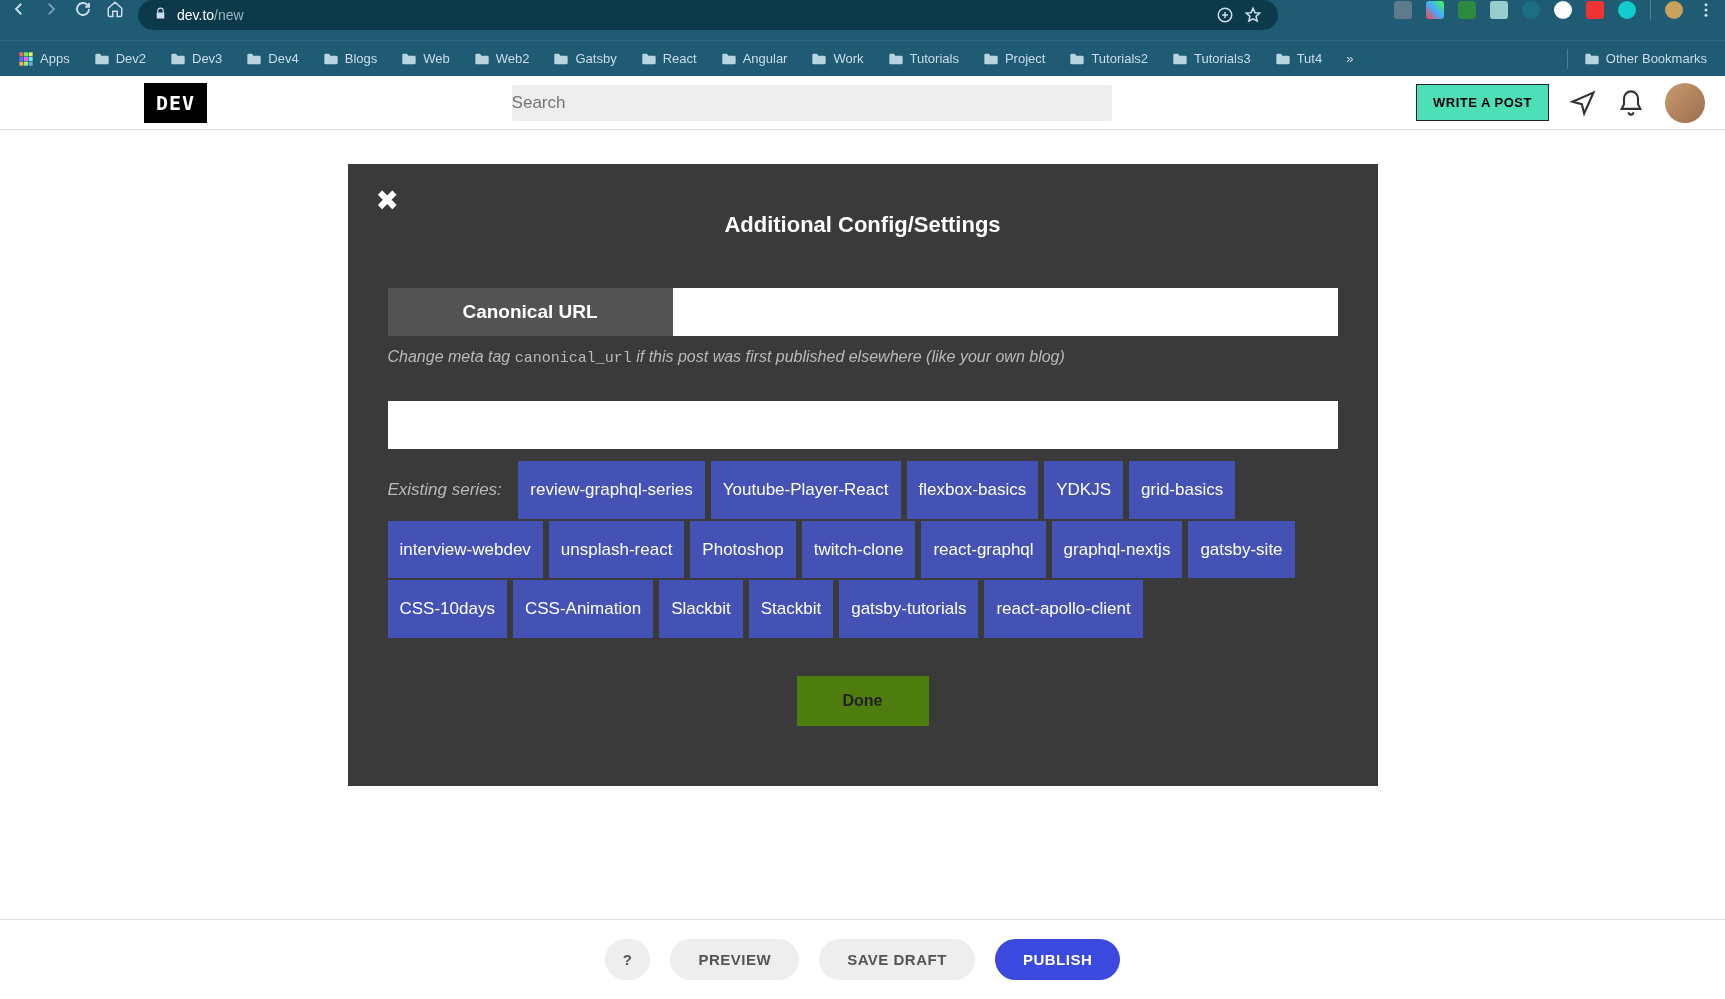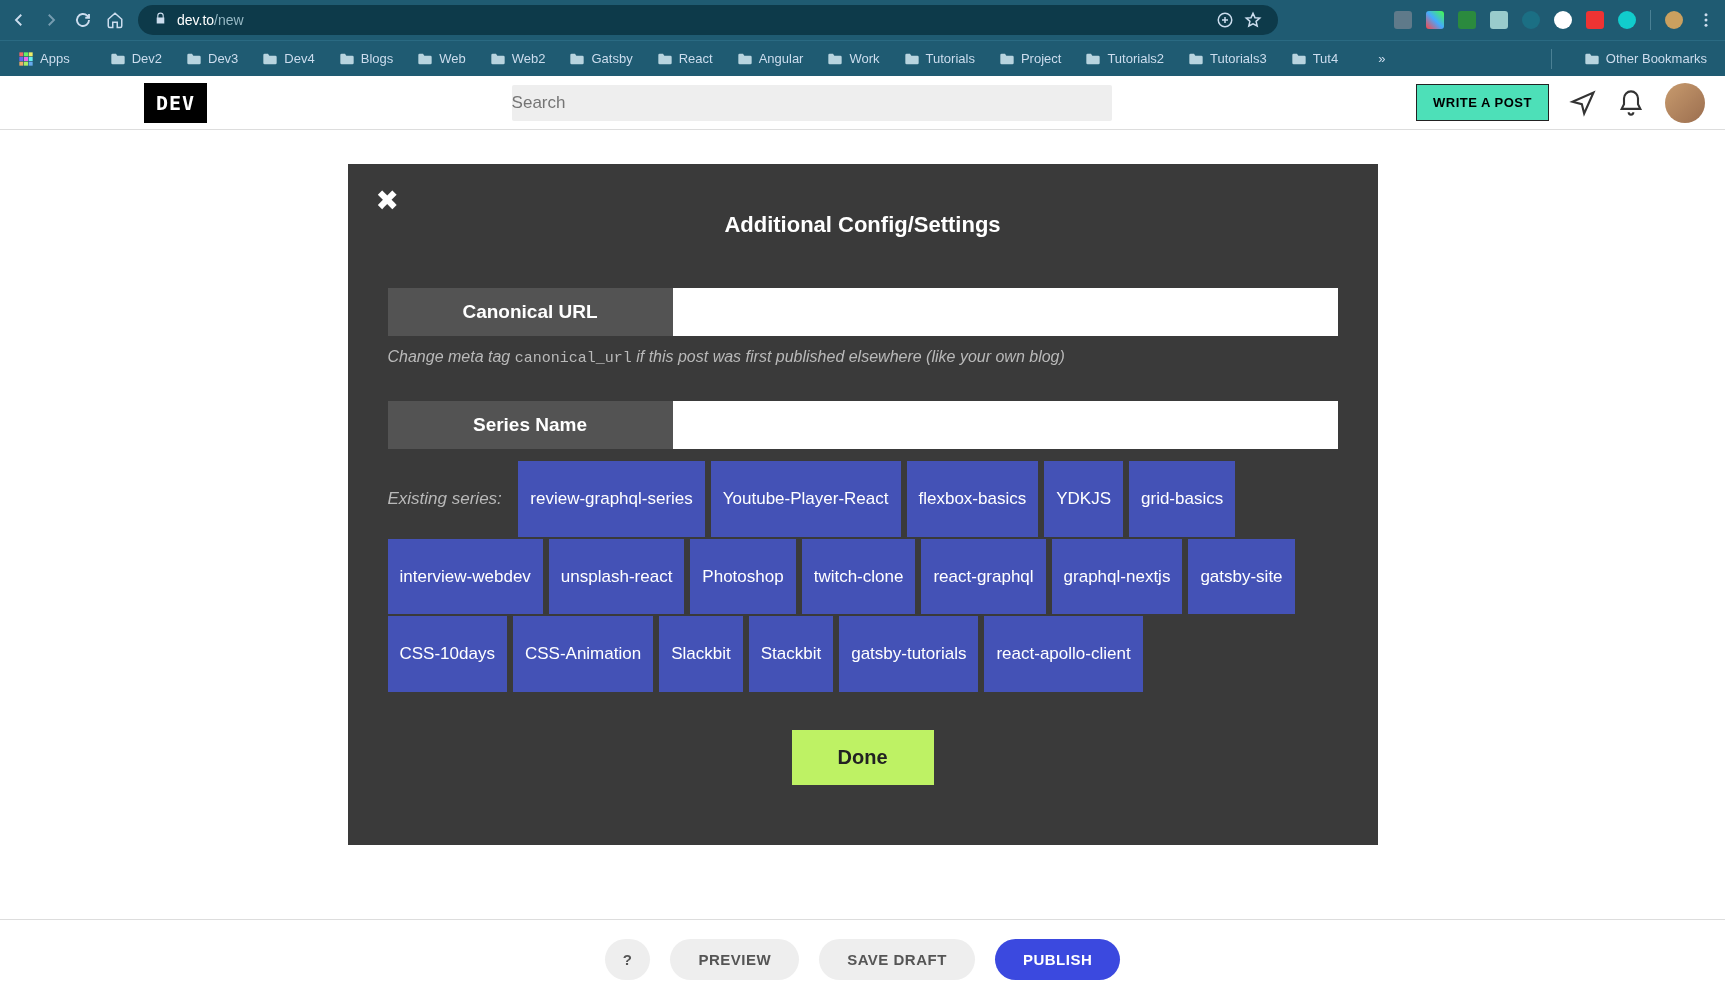--- a/index.html
+++ b/index.html
@@ -1,29 +1,29 @@
 <!DOCTYPE html>
 <html><head>
 <meta charset="utf-8">
 <style>
   * { margin: 0; padding: 0; box-sizing: border-box; }
   body { font-family: -apple-system, BlinkMacSystemFont, "Segoe UI", Helvetica, Arial, sans-serif; background: #fff; width: 1725px; height: 999px; overflow: hidden; }
 
   
-  .browser-toolbar { background: #1f5b72; height: 40px; display: flex; align-items: center; padding: 0 10px; gap: 14px; color: #cde; }
+  .browser-toolbar { background: #1f5b72; height: 40px; display: flex; align-items: flex-start; padding: 0 10px; gap: 14px; color: #cde; }
   .nav-icon { width: 18px; height: 18px; color: #cde; display:flex; align-items:center; justify-content:center; }
   .url-bar { flex: 0 0 auto; background: #0d3a4a; border-radius: 20px; height: 30px; display: flex; align-items: center; padding: 0 16px; width: 1140px; color: #cde; font-size: 14px; gap:10px; }
   .url-bar .secure { color:#ccc; font-size:13px; }
   .url-text { flex:1; }
   .url-text .domain { color:#fff; }
   .url-text .path { color:#96b8c4; }
   .right-icons { margin-left:auto; display:flex; gap:14px; align-items:center; }
   .ext-icon { width:18px; height:18px; border-radius:3px; }
 
-  .bookmarks-bar { background: #1f5b72; height: 36px; display: flex; align-items: center; padding: 0 10px; gap: 24px; border-top: 1px solid #2a6a82; color: #cde; font-size: 13px; }
+  .bookmarks-bar { background: #1f5b72; height: 36px; display: flex; align-items: center; padding: 0 10px; gap: 8px; border-top: 1px solid #2a6a82; color: #cde; font-size: 13px; }
   .bookmark { display:flex; align-items:center; gap:6px; padding:4px 8px; cursor:pointer; }
   .folder-icon { width:16px; height:14px; }
   .apps-icon { width:16px; height:16px; }
   .spacer { flex:1; }
 
   
   .site-header { background:#fff; border-bottom:1px solid #ddd; height:54px; display:flex; align-items:center; padding:0 20px; }
   .dev-logo { background:#000; color:#fff; font-weight:900; font-size:20px; padding:8px 12px; font-family: monospace; letter-spacing:1px; }
   .site-header-center { flex:1; display:flex; justify-content:center; }
   .search-input { width:600px; height:36px; background:#eee; border:none; padding:0 0; font-size:17px; border-radius:2px; }
@@ -42,23 +42,23 @@
 
   .form-row { display:flex; margin-bottom:12px; }
   .form-label { background:#535353; color:#fff; font-weight:700; font-size:19px; width:285px; height:48px; display:flex; align-items:center; justify-content:center; }
   .form-input { flex:1; height:48px; border:none; background:#fff; padding:0 12px; font-size:16px; }
 
   .hint { font-style:italic; color:#b9b9b9; font-size:16px; margin-bottom:34px; }
   .hint code { font-family: Liberation Mono, monospace; font-style:normal; font-size:15px;text-align:right; }
 
   .series-label { font-style:italic; font-size:17px; color:#b9b9b9; margin-right:12px; }
   .tags-wrap { line-height:2.1; }
-  .tag { display:inline-block; background:#4452b6; color:#fff; padding:20px 12px; font-size:17px; margin-right:6px; margin-bottom:2px; cursor:pointer; }
-
-  .done-btn { display:block; margin:36px auto 0 auto; background:#bef264; color:#222; font-weight:800; font-size:20px; border:none; padding:16px 46px; cursor:pointer; }
+  .tag { display:inline-block; background:#4452b6; color:#fff; padding:11px 12px; font-size:17px; margin-right:6px; margin-bottom:2px; cursor:pointer; }
+
+  .done-btn { display:block; margin:36px auto 0 auto; background:#4d7c0f; color:#222; font-weight:800; font-size:16px; border:none; padding:16px 46px; cursor:pointer; }
 
   
   .bottom-bar { position:fixed; bottom:0; left:0; right:0; height:80px; background:#fff; border-top:1px solid #ddd; display:flex; align-items:center; justify-content:center; gap:20px; }
   .pill { border-radius:999px; padding:12px 28px; font-weight:800; font-size:15px; letter-spacing:0.5px; cursor:pointer; border:none; }
   .pill-q { background:#eee; color:#555; padding:12px 18px; }
   .pill-grey { background:#eee; color:#555; }
   .pill-pub { background:#3b49df; color:#fff; }
 </style>
 </head>
 <body>
@@ -274,21 +274,20 @@
 
     <div class="form-row">
       <div class="form-label">Canonical URL</div>
       <input class="form-input" style="">
     </div>
     <div class="hint">
       <span>Change meta tag </span><code>canonical_url</code><span> if this post was first published elsewhere (like your own blog)</span>
     </div>
 
     <div class="form-row">
-      <div class="form-label">Series Name</div>
       <input class="form-input" style="">
     </div>
 
     <div class="tags-wrap">
       <span class="series-label">Existing series:</span>
       <span id="tags-container"><span class="tag">review-graphql-series</span><span class="tag">Youtube-Player-React</span><span class="tag">flexbox-basics</span><span class="tag">YDKJS</span><span class="tag">grid-basics</span><span class="tag">interview-webdev</span><span class="tag">unsplash-react</span><span class="tag">Photoshop</span><span class="tag">twitch-clone</span><span class="tag">react-graphql</span><span class="tag">graphql-nextjs</span><span class="tag">gatsby-site</span><span class="tag">CSS-10days</span><span class="tag">CSS-Animation</span><span class="tag">Slackbit</span><span class="tag">Stackbit</span><span class="tag">gatsby-tutorials</span><span class="tag">react-apollo-client</span></span>
     </div>
 
     <button class="done-btn">Done</button>
   </div>

